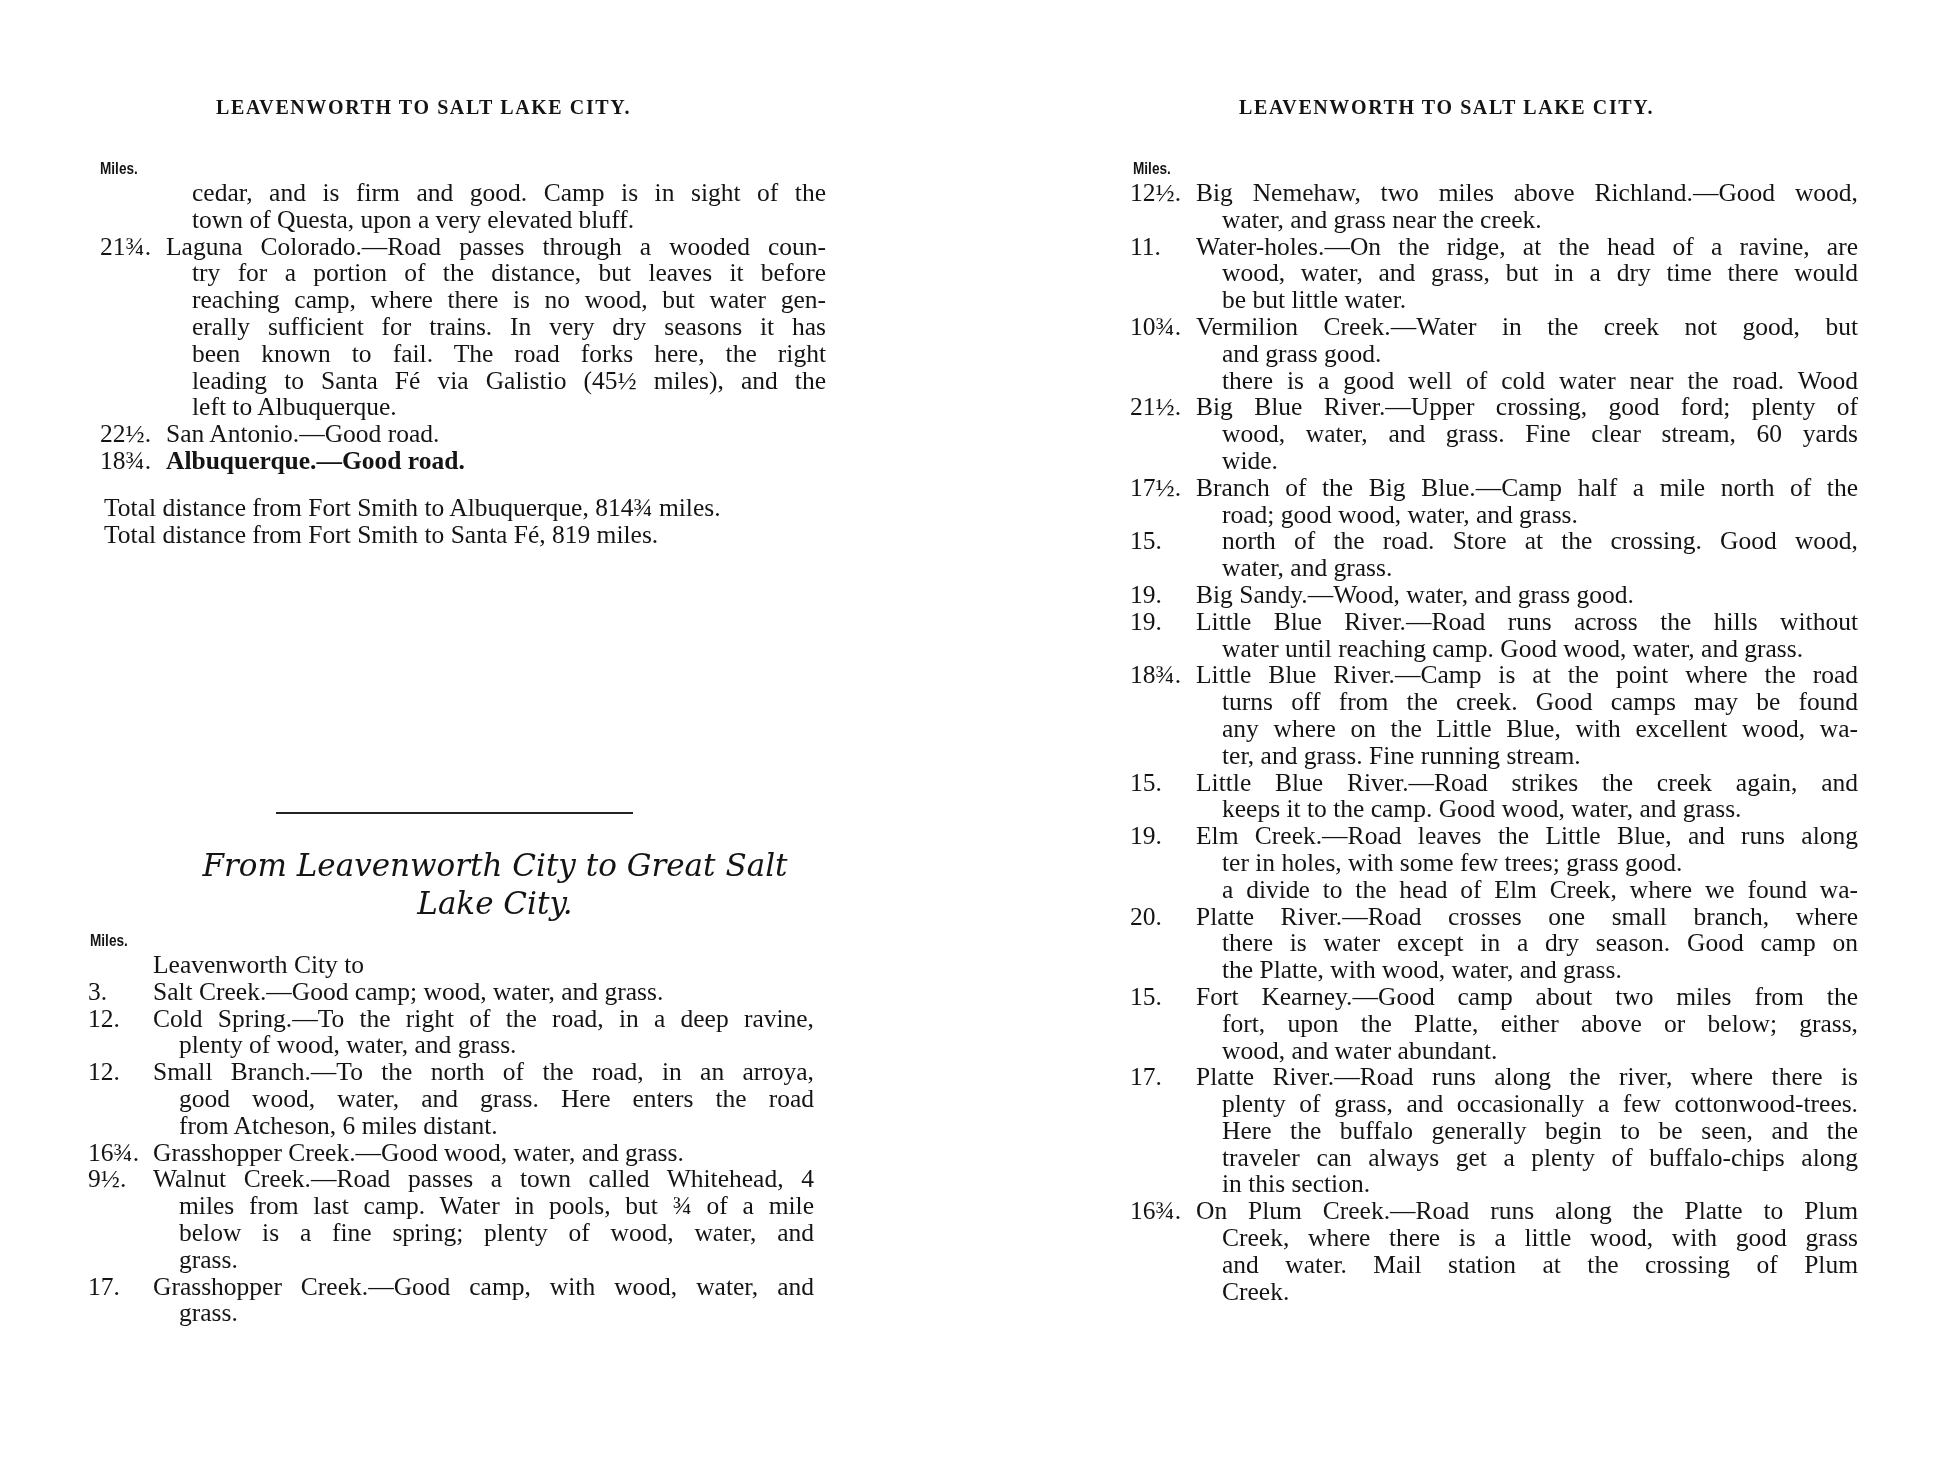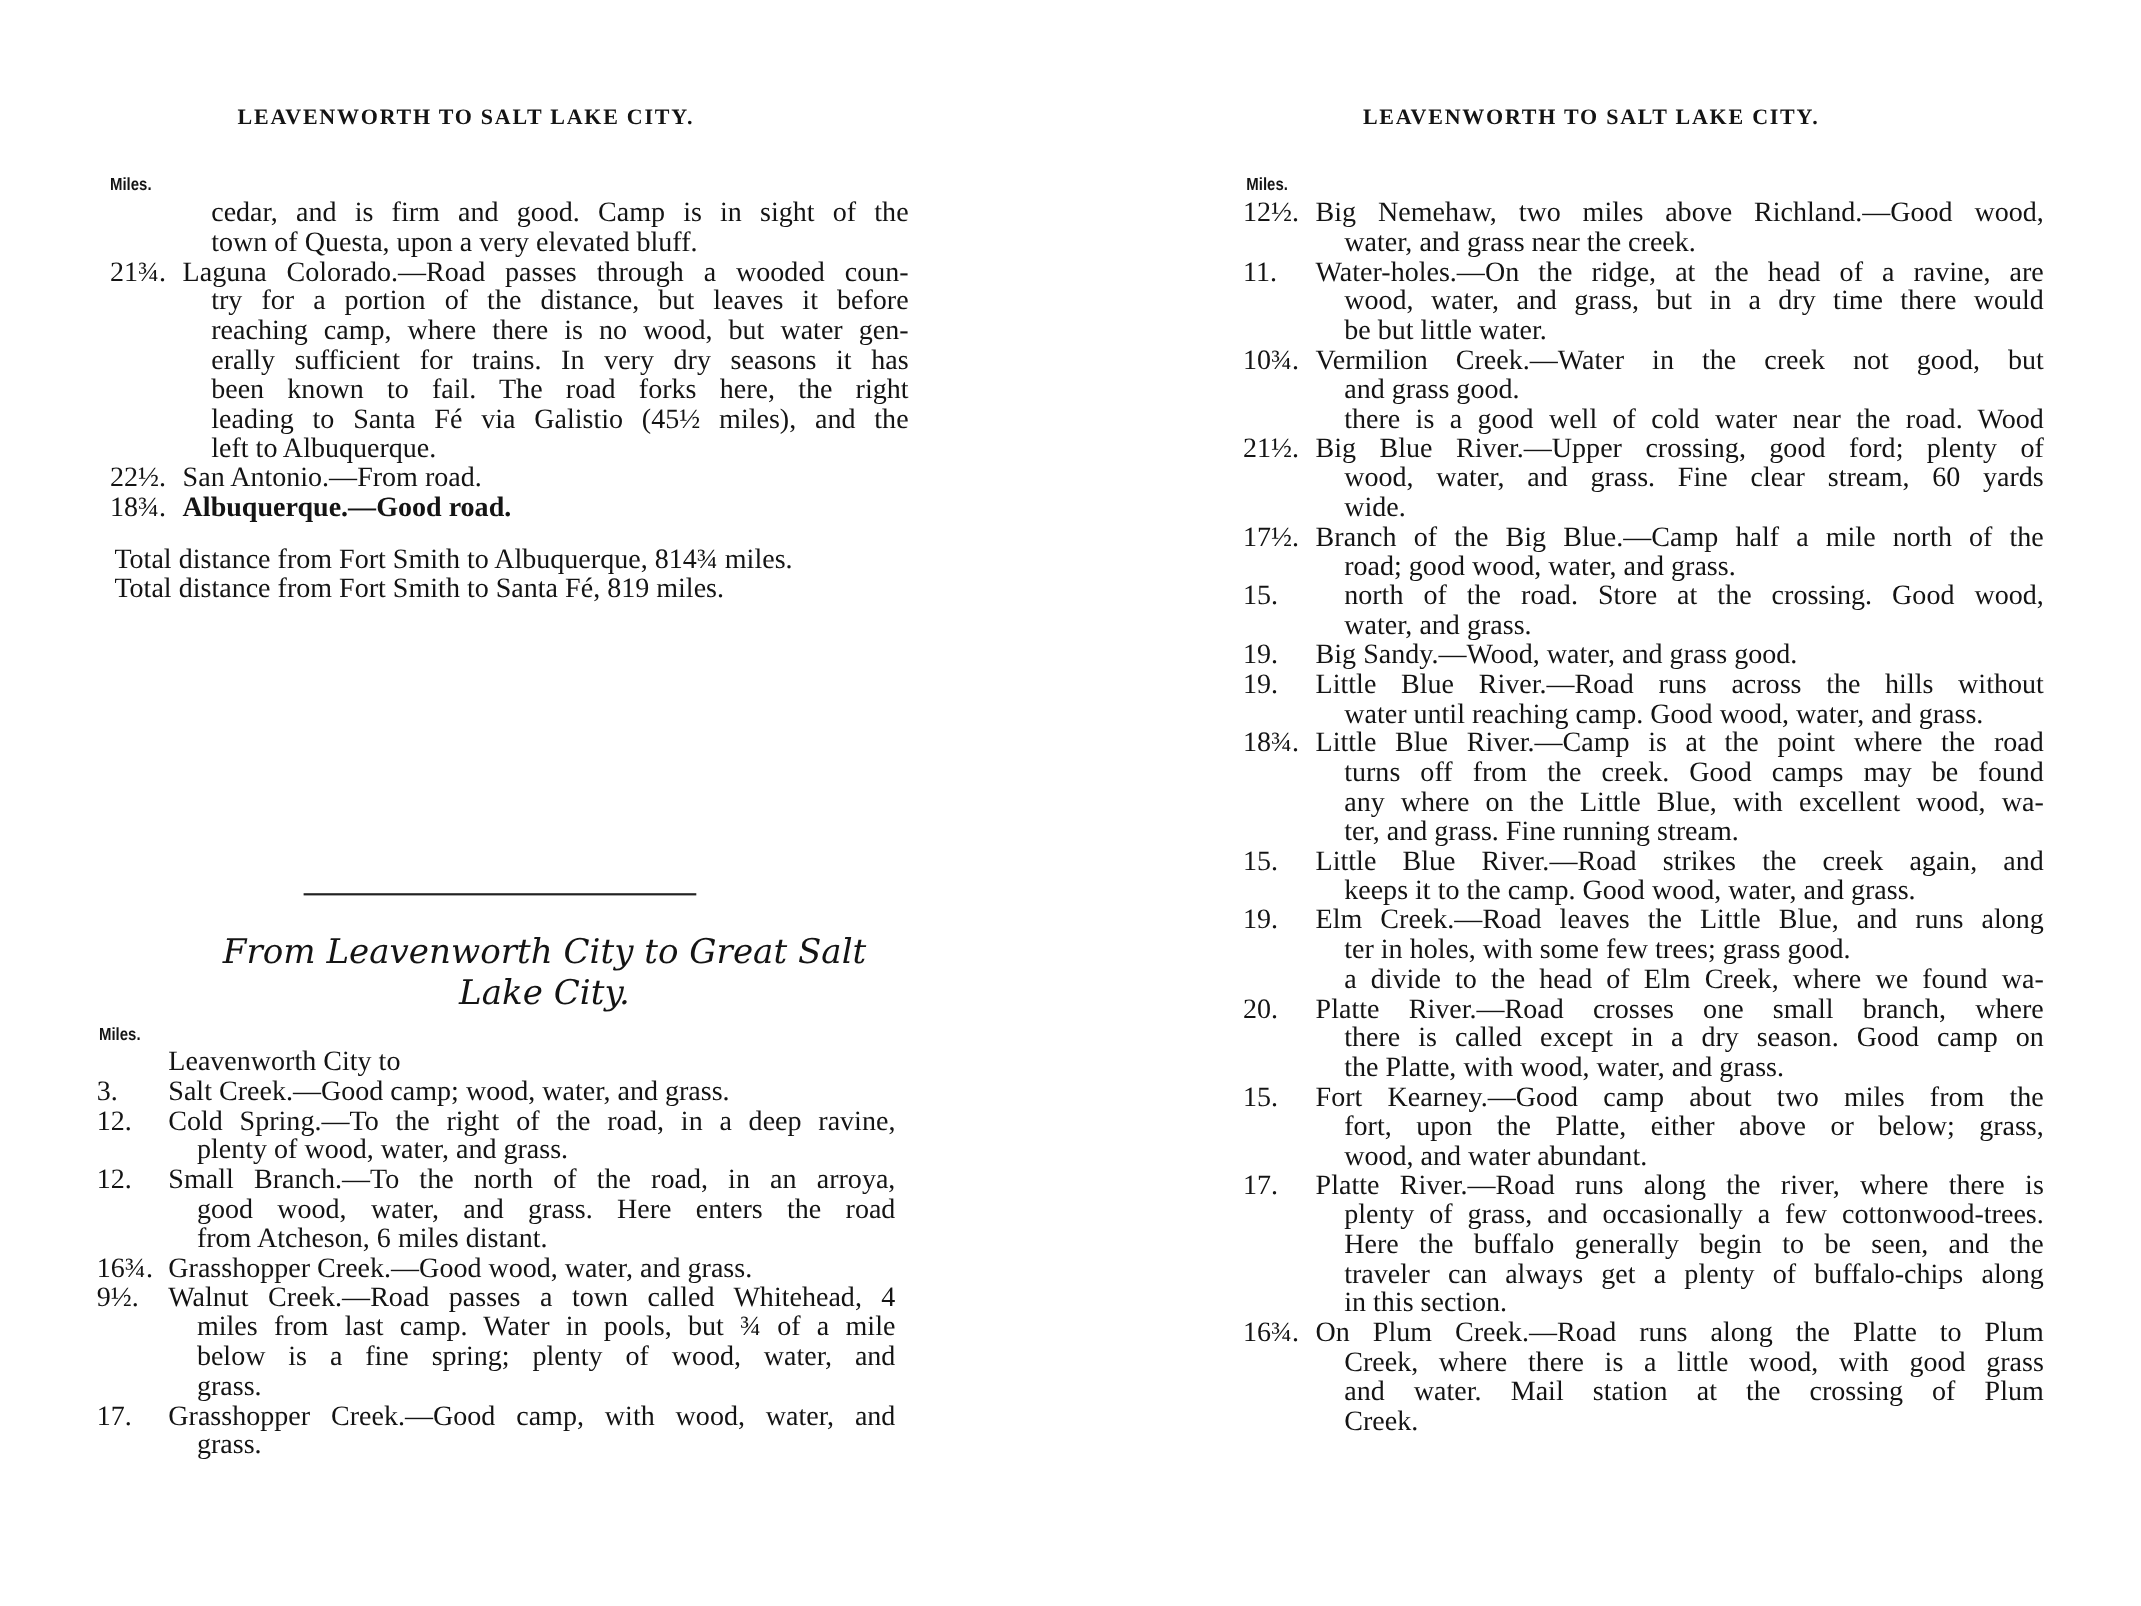--- a/index.html
+++ b/index.html
@@ -44,21 +44,21 @@
           <div style="padding-left: 0px; text-align: justify; text-align-last: justify;">Laguna Colorado.—Road passes through a wooded coun-</div>
           <div style="padding-left: 26px; text-align: justify; text-align-last: justify;">try for a portion of the distance, but leaves it before</div>
           <div style="padding-left: 26px; text-align: justify; text-align-last: justify;">reaching camp, where there is no wood, but water gen-</div>
           <div style="padding-left: 26px; text-align: justify; text-align-last: justify;">erally sufficient for trains.  In very dry seasons it has</div>
           <div style="padding-left: 26px; text-align: justify; text-align-last: justify;">been known to fail.  The road forks here, the right</div>
           <div style="padding-left: 26px; text-align: justify; text-align-last: justify;">leading to Santa Fé via Galistio (45½ miles), and the</div>
           <div style="padding-left: 26px; text-align: left; text-align-last: left;">left to Albuquerque.</div>
         </div>
         <div class="entry" style="padding-left: 66px;">
           <span class="num" style="width: 56px;">22½.</span>
-          <div style="padding-left: 0px; text-align: left; text-align-last: left;">San Antonio.—From road.</div>
+          <div style="padding-left: 0px; text-align: left; text-align-last: left;">San Antonio.—Good road.</div>
         </div>
         <div class="entry" style="padding-left: 66px;">
           <span class="num" style="width: 56px;">18¾.</span>
           <div style="padding-left: 0px; text-align: right; text-align-last: left; font-weight: bold;">Albuquerque.—Good road.</div>
         </div>
       </div>
   </div>
 
   <div class="block plain" style="left:104px;top:495px;">
     <div>Total distance from Fort Smith to Albuquerque, 814¾ miles.</div>
@@ -168,21 +168,21 @@
         </div>
         <div class="entry" style="padding-left: 66px;">
           <span class="num" style="width: 56px;">19.</span>
           <div style="padding-left: 0px; text-align: justify; text-align-last: justify;">Elm Creek.—Road leaves the Little Blue, and runs along</div>
           <div style="padding-left: 26px; text-align: left; text-align-last: left;">ter in holes, with some few trees;  grass good.</div>
           <div style="padding-left: 26px; text-align: justify; text-align-last: justify;">a divide to the head of Elm Creek, where we found wa-</div>
         </div>
         <div class="entry" style="padding-left: 66px;">
           <span class="num" style="width: 56px;">20.</span>
           <div style="padding-left: 0px; text-align: justify; text-align-last: justify;">Platte River.—Road crosses one small branch, where</div>
-          <div style="padding-left: 26px; text-align: justify; text-align-last: justify;">there is called except in a dry season.  Good camp on</div>
+          <div style="padding-left: 26px; text-align: justify; text-align-last: justify;">there is water except in a dry season.  Good camp on</div>
           <div style="padding-left: 26px; text-align: left; text-align-last: left;">the Platte, with wood, water, and grass.</div>
         </div>
         <div class="entry" style="padding-left: 66px;">
           <span class="num" style="width: 56px;">15.</span>
           <div style="padding-left: 0px; text-align: justify; text-align-last: justify;">Fort Kearney.—Good camp about two miles from the</div>
           <div style="padding-left: 26px; text-align: justify; text-align-last: justify;">fort, upon the Platte, either above or below;  grass,</div>
           <div style="padding-left: 26px; text-align: left; text-align-last: left;">wood, and water abundant.</div>
         </div>
         <div class="entry" style="padding-left: 66px;">
           <span class="num" style="width: 56px;">17.</span>

